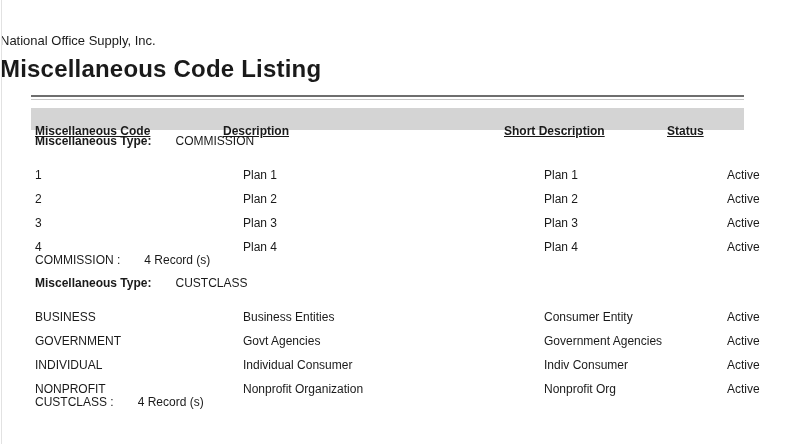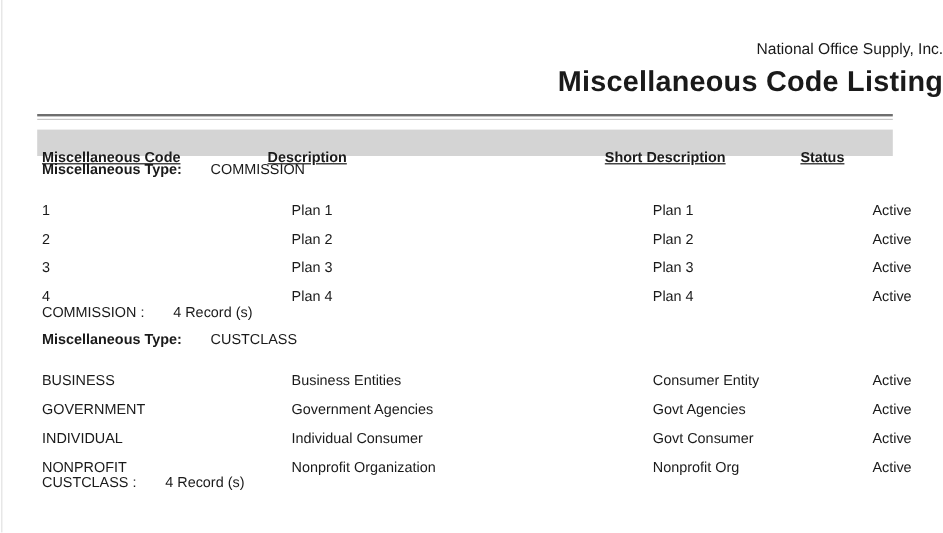--- a/index.html
+++ b/index.html
@@ -19,21 +19,21 @@
     font-family: "Liberation Sans", sans-serif;
     color: var(--text);
     overflow: hidden;
   }
   .edge-line {
     position: absolute;
     left: 1px; top: 0; bottom: 0;
     width: 1px;
     background: var(--edge);
   }
-  .report-header { text-align: right; padding-top: 33px; }
+  .report-header { text-align: left; padding-top: 33px; }
   .company { font-size: 13px; line-height: 16px; }
   .report-title {
     margin: 5px 0 4px 0;
     font-size: 24px;
     font-weight: 700;
     line-height: 29px;
     letter-spacing: 0.2px;
   }
   .table-wrap { margin: 12px 0 0 31px; width: 713px; }
   .rule-double {
@@ -122,28 +122,28 @@
           <span class="val">CUSTCLASS</span>
         </div>
         <div class="grid-row row data-row">
           <div>BUSINESS</div>
           <div>Business Entities</div>
           <div>Consumer Entity</div>
           <div>Active</div>
         </div>
         <div class="grid-row row data-row">
           <div>GOVERNMENT</div>
+          <div>Govt Agencies</div>
           <div>Government Agencies</div>
-          <div>Govt Agencies</div>
           <div>Active</div>
         </div>
         <div class="grid-row row data-row">
           <div>INDIVIDUAL</div>
           <div>Individual Consumer</div>
-          <div>Govt Consumer</div>
+          <div>Indiv Consumer</div>
           <div>Active</div>
         </div>
         <div class="grid-row row data-row">
           <div>NONPROFIT</div>
           <div>Nonprofit Organization</div>
           <div>Nonprofit Org</div>
           <div>Active</div>
         </div>
         <div class="row group-footer">
           <span>CUSTCLASS :</span>

